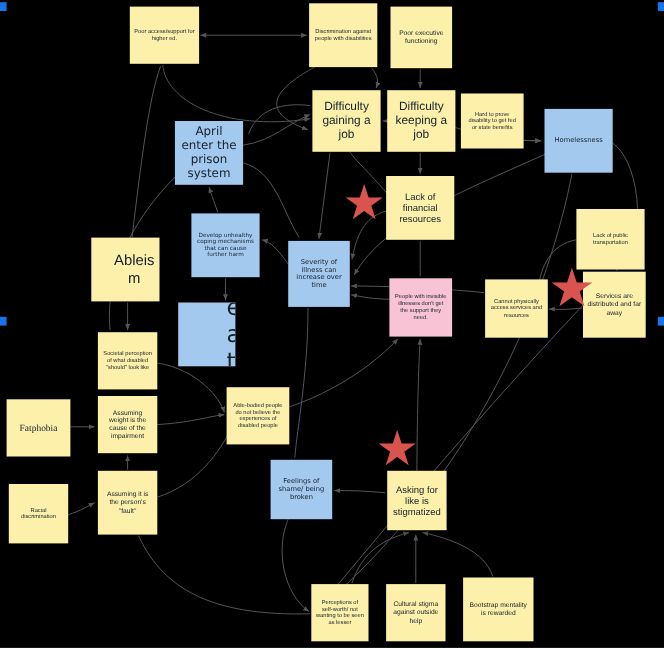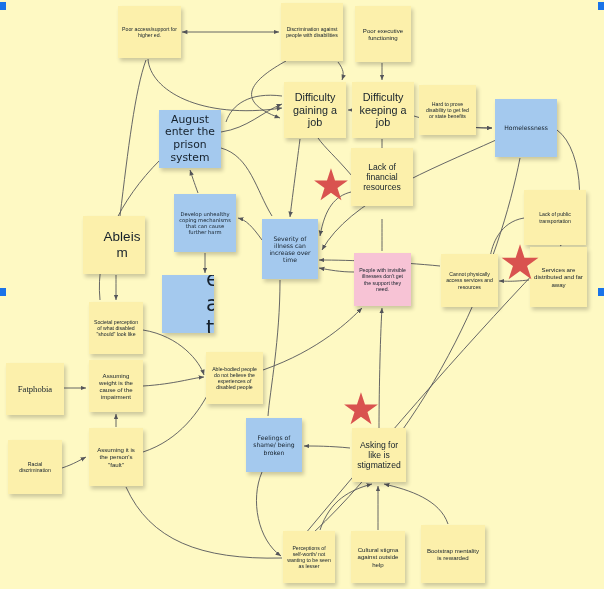--- a/index.html
+++ b/index.html
@@ -7,21 +7,21 @@
     padding: 0;
     background: #ffffff;
   }
   body {
     font-family: "Liberation Sans", sans-serif;
   }
   #board {
     position: relative;
     width: 604px;
     height: 589px;
-    background: #fef9c3;
+    background: #000000;
     overflow: hidden;
   }
   #edge-layer {
     position: absolute;
     left: 0; top: 0;
     width: 604px;
     height: 589px;
     pointer-events: none;
   }
   .note {
@@ -146,23 +146,23 @@
       <div class="note yellow t-lg" style="left: 352px; top: 82px; width: 62px; height: 56px;">
         <span>Difficulty keeping a job</span>
       </div>
       <div class="note yellow t-xs" style="left: 419px; top: 85px; width: 57px; height: 50px;">
         <span>Hard to prove disability to get fed or state benefits</span>
       </div>
       <div class="note blue t-sm hand" style="left: 495px; top: 99px; width: 62px; height: 58px;">
         <span>Homelessness</span>
       </div>
       <div class="note blue t-lg hand" style="left: 159px; top: 110px; width: 62px; height: 58px;">
-        <span>August enter the prison system</span>
-      </div>
-      <div class="note yellow t-md" style="left: 351px; top: 148px; width: 62px; height: 58px;">
+        <span>April enter the prison system</span>
+      </div>
+      <div class="note yellow t-md" style="left: 351px; top: 160px; width: 62px; height: 58px;">
         <span>Lack of financial resources</span>
       </div>
       <div class="note blue t-xs hand" style="left: 174px; top: 194px; width: 62px; height: 58px;">
         <span>Develop unhealthy coping mechanisms that can cause further harm</span>
       </div>
       <div class="note blue t-sm hand" style="left: 262px; top: 219px; width: 56px; height: 60px;">
         <span>Severity of illness can increase over time</span>
       </div>
       <div class="note pink t-xs" style="left: 354px; top: 253px; width: 57px; height: 53px;">
         <span>People with invisible illnesses don't get the support they need.</span>

